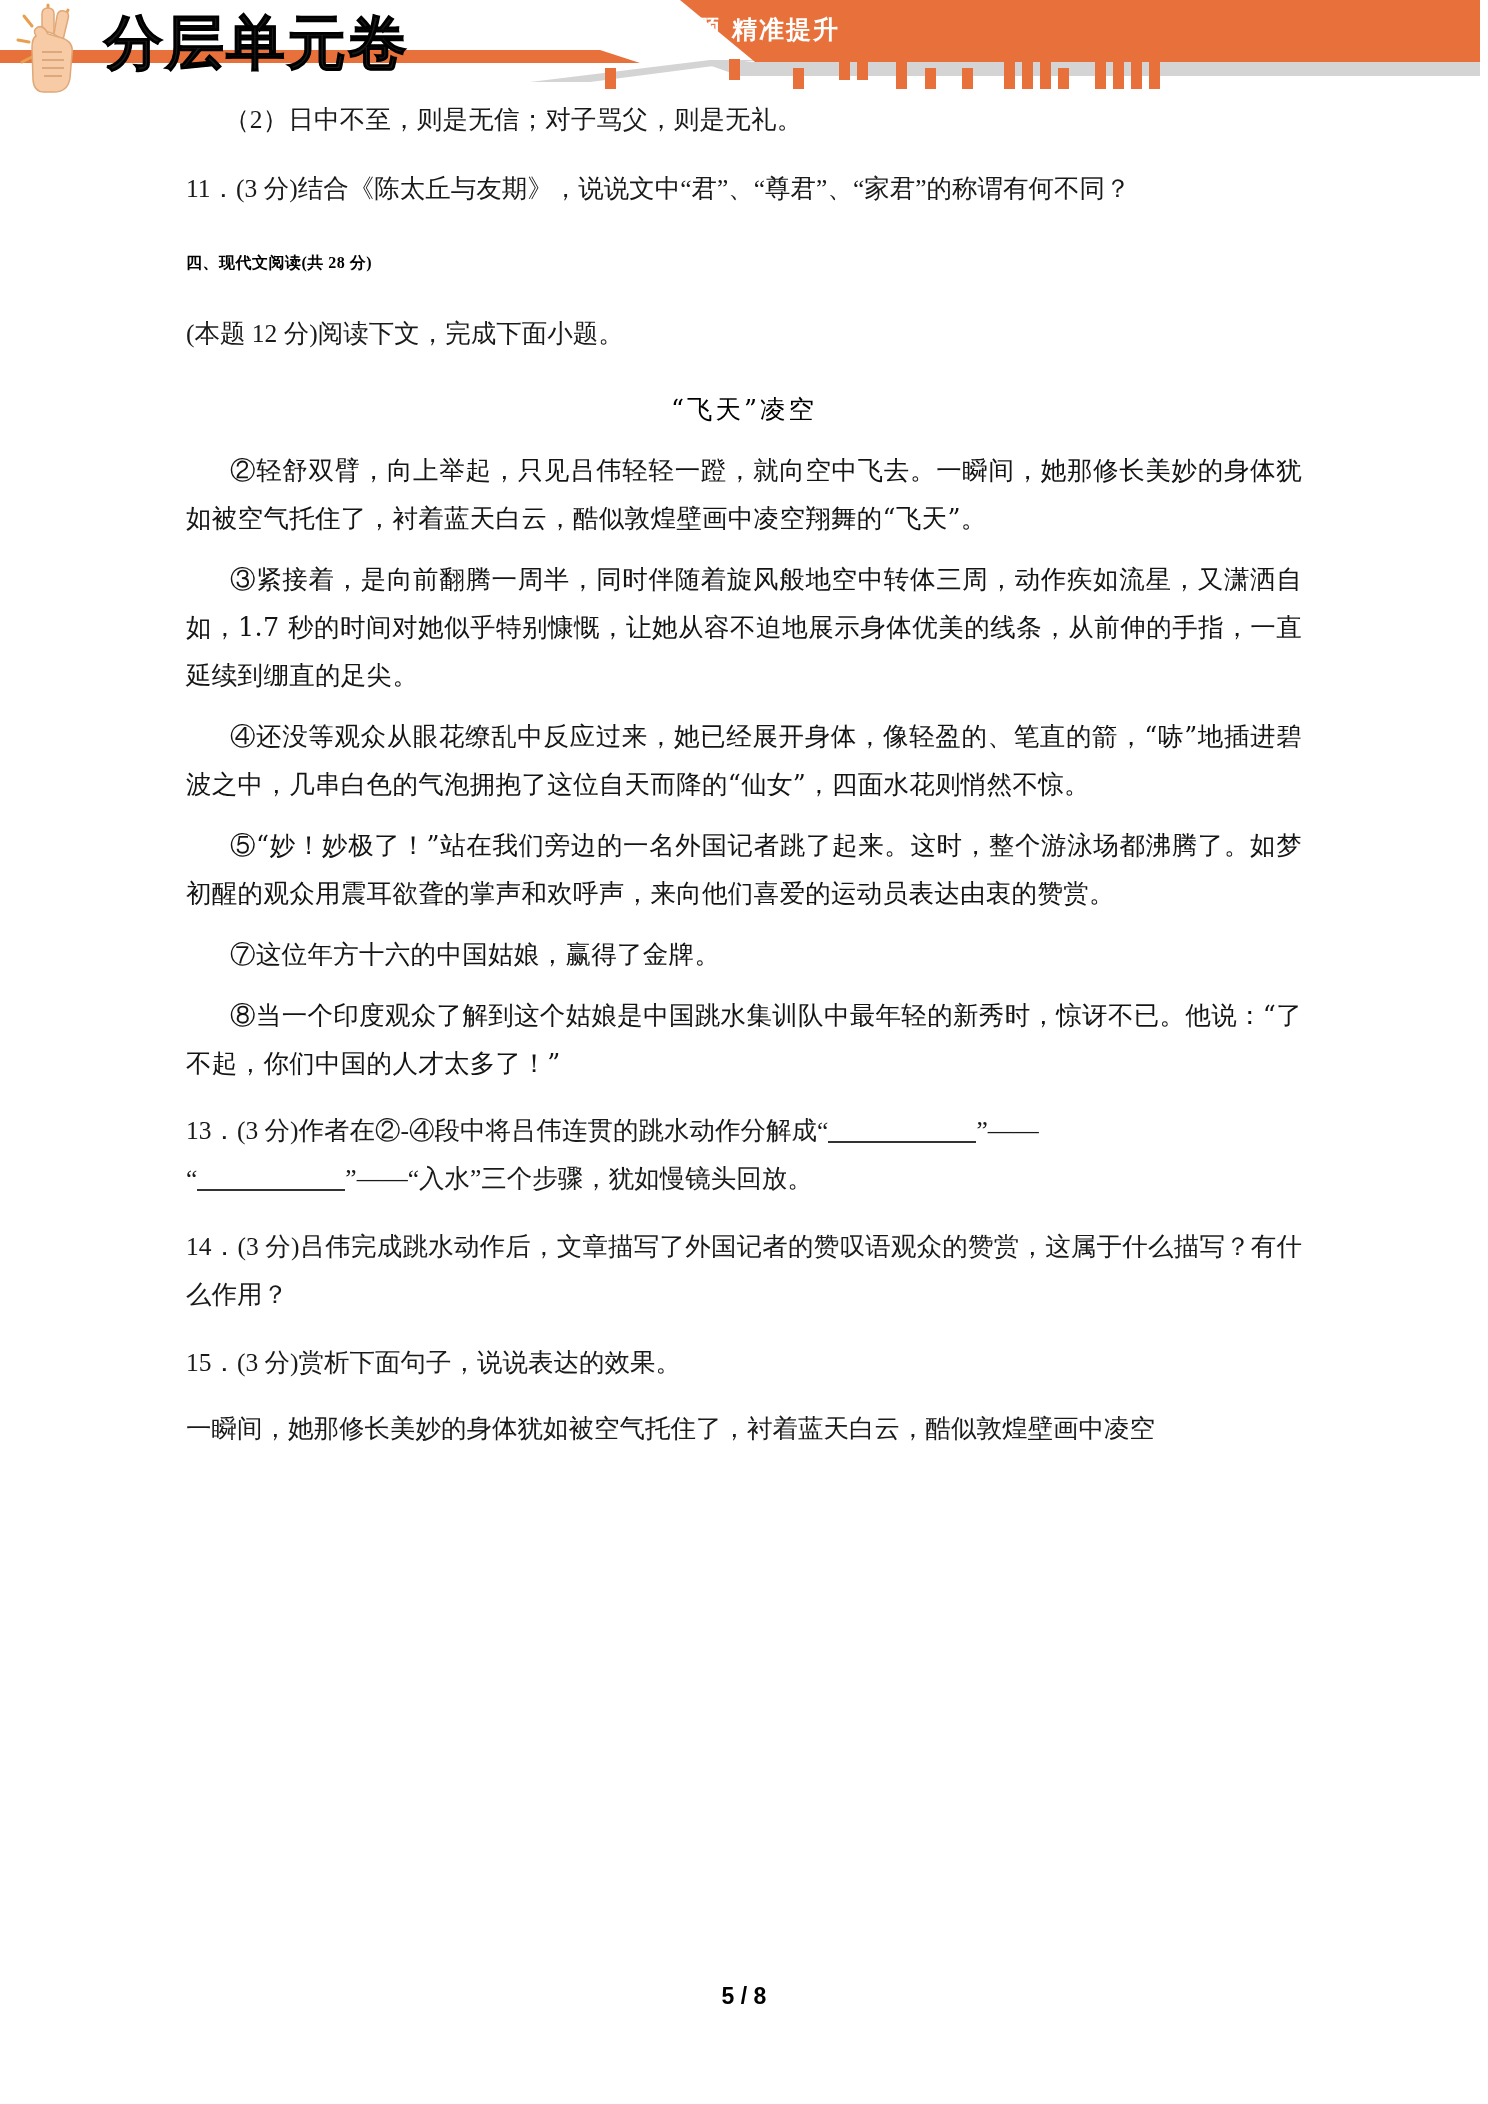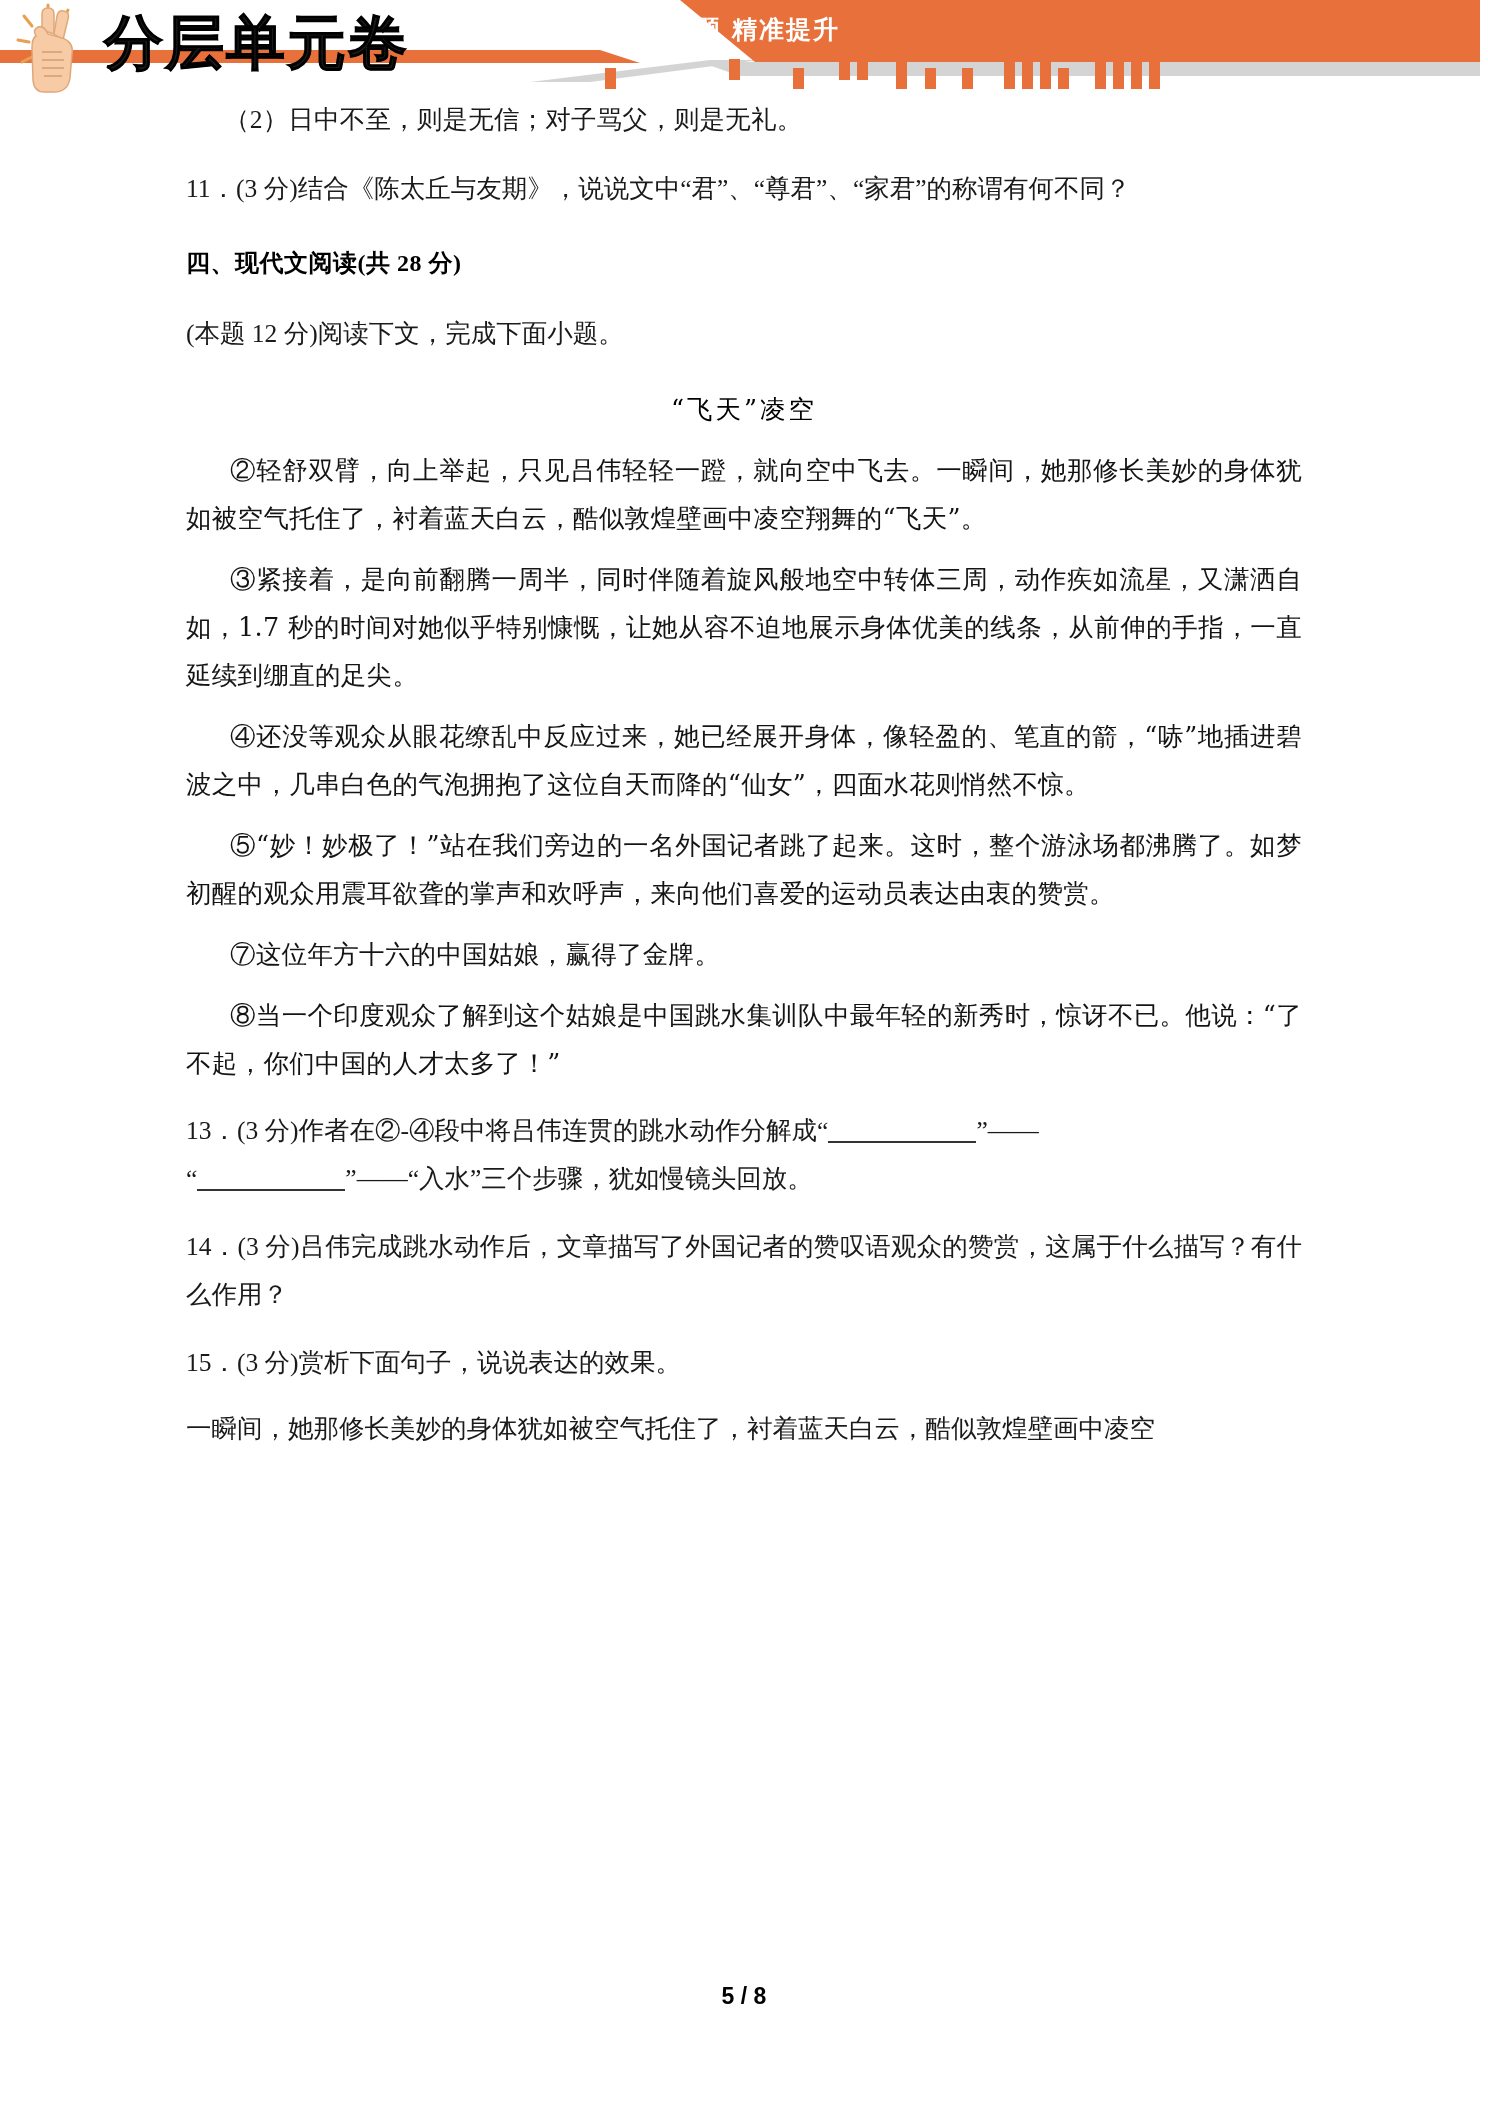--- a/index.html
+++ b/index.html
@@ -136,21 +136,21 @@
   }
   .q-line {
     font-size: 25.5px;
     line-height: 48px;
     margin-top: 21px;
     white-space: nowrap;
     color: #1a1a1a;
   }
   .indent2 { padding-left: 38px; }
   .section-head {
-    font-size: 24px;
+    font-size: 16px;
     font-weight: bold;
     line-height: 48px;
     margin-top: 26px;
     color: #000;
     letter-spacing: 0.5px;
   }
   .note-line {
     font-size: 25.5px;
     line-height: 48px;
     margin-top: 23px;

